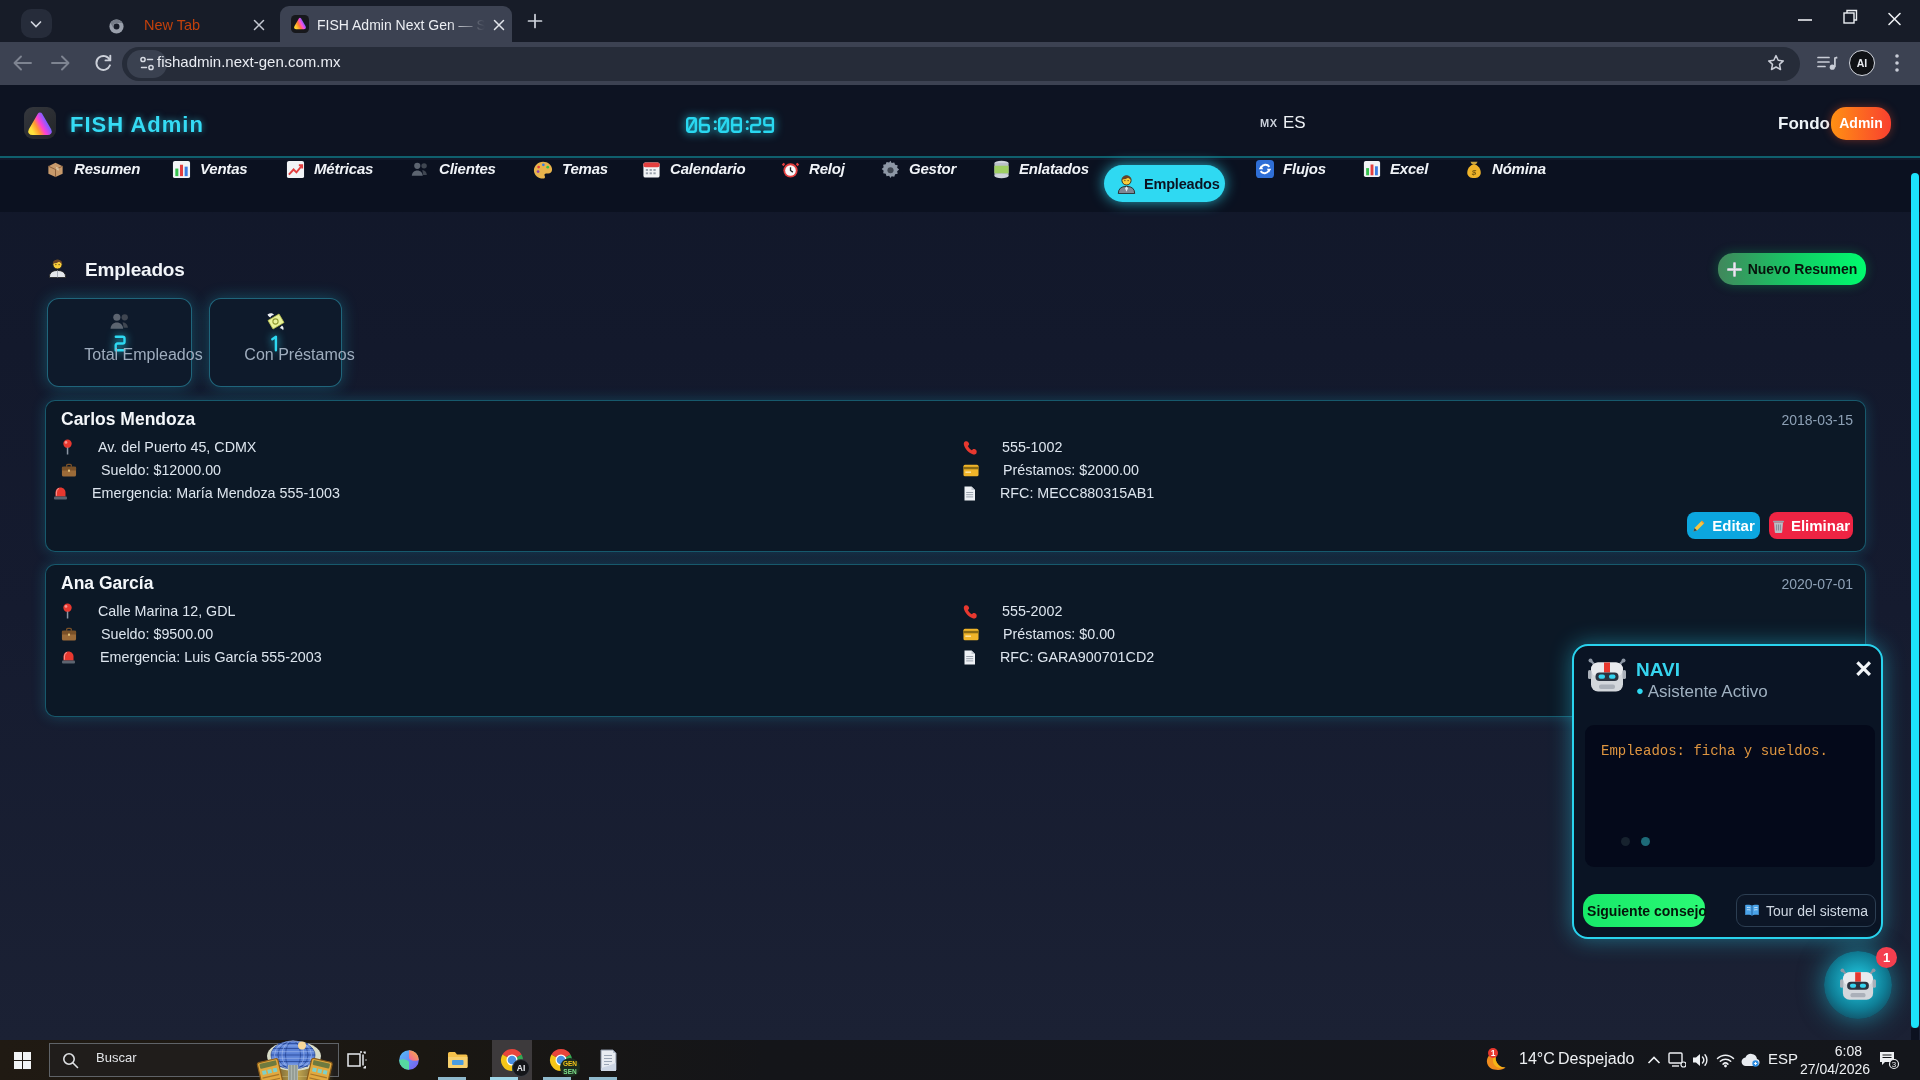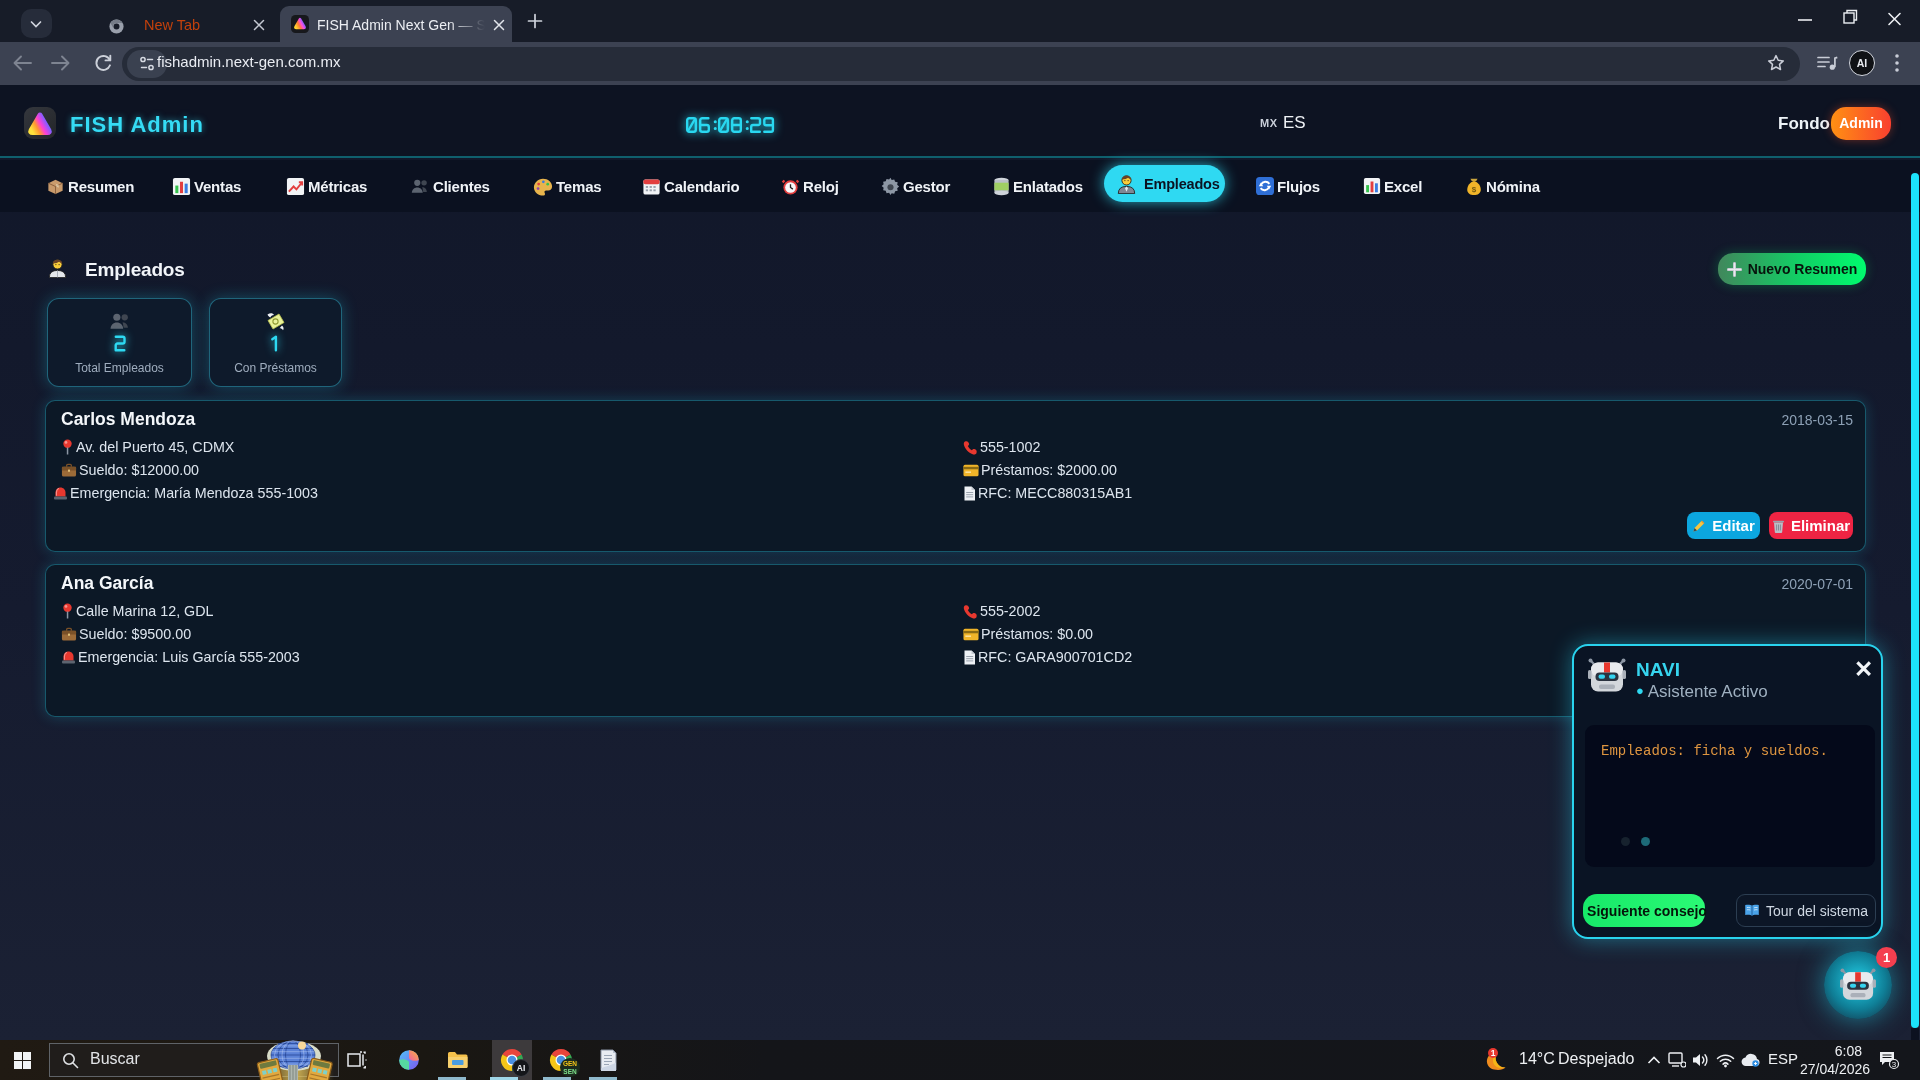--- a/index.html
+++ b/index.html
@@ -27,36 +27,36 @@
 
   #hdr { left:0; top:0; width:1920px; height:73px; background:#0d1322; border-bottom:2px solid #0f5f6d; }
   #logo { left:24px; top:22px; width:32px; height:32px; border-radius:9px; background:linear-gradient(140deg,#34373d,#232529); }
   #brand { left:70px; top:27px; font-size:22px; font-weight:bold; letter-spacing:1px; color:#35dcf5; text-shadow:0 0 6px rgba(53,220,245,.55); }
   #mx { left:1260px; top:32px; font-size:11px; font-weight:bold; color:#c9cfd9; letter-spacing:.5px; }
   #es { left:1283px; top:28px; font-size:17px; color:#eef1f5; }
   #fondo { left:1778px; top:29px; font-size:17px; font-weight:bold; color:#edf3f7; }
   #adminpill { left:1831px; top:22px; width:60px; height:33px; border-radius:15px; background:linear-gradient(90deg,#ff9013,#f9402f); color:#fff; font-weight:bold; font-size:14px; text-align:center; line-height:33px; box-shadow:0 0 10px rgba(250,80,40,.4); }
 
   #nav { left:0; top:75px; width:1920px; height:52px; background:#0b1120; }
-  .nitem { position:absolute; top:75px; height:52px; display:flex; align-items:center; gap:3px; color:#f0f3f7; font-size:15px; font-weight:bold; letter-spacing:-.2px; }
+  .nitem { position:absolute; top:75px; height:52px; display:flex; gap:9px; color:#f0f3f7; font-size:15px; font-weight:bold; letter-spacing:-.2px;font-style:italic; }
   .npill { position:absolute; left:1104px; top:80px; width:121px; height:37px; background:#2fd9f2; border-radius:19px; box-shadow:0 0 14px rgba(47,217,242,.75); display:flex; align-items:center; gap:8px; padding-left:13px; color:#0b1322; font-size:14.5px; font-weight:bold; letter-spacing:-.2px; }
 
   
   #htitle { left:85px; top:174px; font-size:19px; font-weight:bold; color:#f2f5f9; letter-spacing:-.2px; }
   #newemp { left:1718px; top:168px; width:148px; height:32px; border-radius:15px; background:linear-gradient(90deg,#41875c 0%,#11d065 55%,#00fb6e 100%); color:#07140c; font-size:14px; font-weight:bold; display:flex; align-items:center; justify-content:center; gap:6px; box-shadow:0 0 12px rgba(0,250,110,.25); }
 
   .stat { position:absolute; top:213px; height:89px; background:#0e1a2b; border:1px solid rgba(61,214,245,.4); border-radius:12px; box-shadow:0 0 16px rgba(34,211,238,.28); text-align:center; }
-  .stat .lab { position:absolute; bottom:11px; width:100%; font-size:12px; color:#9fadbe; }
+  .stat .lab { position:absolute; bottom:22px; width:100%; font-size:16px; color:#9fadbe;margin-left:24px; }
   .stat .ic { position:absolute; top:12px; width:100%; display:flex; justify-content:center; }
   .stat .num { position:absolute; top:36px; width:100%; display:flex; justify-content:center; filter:drop-shadow(0 0 4px rgba(45,217,242,.9)); }
 
   .ecard { position:absolute; left:45px; width:1821px; background:#0c1826; border:1px solid rgba(45,212,240,.35); border-radius:10px; box-shadow:0 0 14px rgba(34,211,238,.22); }
   .ename { position:absolute; left:15px; top:8px; font-size:17.5px; font-weight:bold; color:#f4f7fa; }
   .edate { position:absolute; right:12px; top:11px; font-size:14px; color:#8da0b5; }
-  .erow { position:absolute; display:flex; align-items:center; gap:2px; font-size:14.3px; color:#dde5ee; }
+  .erow { position:absolute; display:flex; align-items:center; gap:24px; font-size:14.3px; color:#dde5ee; }
   .btn { position:absolute; height:27px; border-radius:8px; color:#fff; font-size:15px; font-weight:bold; display:flex; align-items:center; justify-content:center; gap:6px; }
   #editbtn { left:1641px; top:111px; width:73px; background:#0ca6df; }
   #delbtn { left:1723px; top:111px; width:84px; background:#ee2443; }
 
   
   #navi { left:1572px; top:559px; width:311px; height:295px; background:#0a1424; border:2px solid #29d3ee; border-radius:16px; box-shadow:0 0 22px rgba(41,211,238,.45); }
   #navi .title { position:absolute; left:62px; top:13px; color:#36d5ef; font-weight:bold; font-size:19px; }
   #navi .sub { position:absolute; left:62px; top:36px; color:#9fb0c0; font-size:17px; }
   #navi .sub b { color:#2fd9f2; font-size:13px; vertical-align:2px; }
   #navi .close { position:absolute; left:280px; top:10px; color:#f2f5f8; font-size:23px; font-weight:bold; }
@@ -558,21 +558,21 @@
     <rect x="0" y="0" width="8" height="8" fill="#f2f4f6"></rect>
     <rect x="9" y="0" width="8" height="8" fill="#f2f4f6"></rect>
     <rect x="0" y="9" width="8" height="8" fill="#f2f4f6"></rect>
     <rect x="9" y="9" width="8" height="8" fill="#f2f4f6"></rect>
   </svg>
 <div id="searchbox" class="abs"></div>
 <svg class="abs" width="17" height="17" viewBox="0 0 17 17" style="left:62px;top:1052px;">
     <circle cx="7" cy="7" r="5.2" fill="none" stroke="#dfe1e4" stroke-width="1.6"></circle>
     <path d="M11 11l4.5 4.5" stroke="#dfe1e4" stroke-width="1.6" stroke-linecap="round"></path>
   </svg>
-<div class="abs" style="left:90px;top:1050px;color:#e2e4e7;font-size:16px;">Buscar</div>
+<div class="abs" style="left:96px;top:1050px;color:#e2e4e7;font-size:13px;">Buscar</div>
 
 <svg class="abs" width="90" height="40" viewBox="0 0 90 40" style="left:250px;top:1040px;">
   <defs>
       <linearGradient id="twray" x1="0" y1="0" x2="1" y2="0">
         <stop offset="0" stop-color="#e8c55a" stop-opacity="0"></stop>
         <stop offset=".5" stop-color="#e8c55a" stop-opacity=".85"></stop>
         <stop offset="1" stop-color="#e8c55a" stop-opacity="0"></stop>
       </linearGradient>
     </defs>
   <rect x="8" y="21" width="76" height="19" fill="url(#twray)"></rect>

